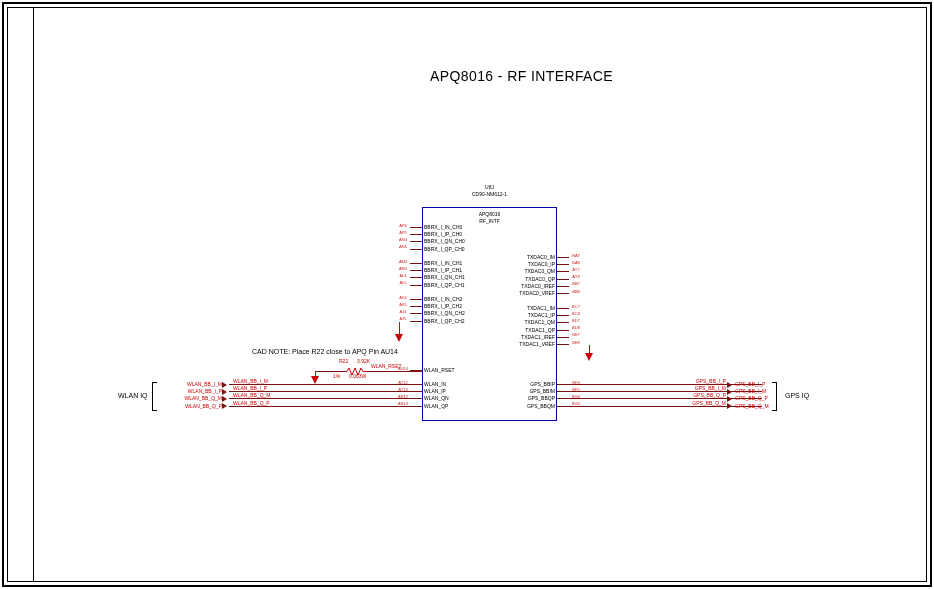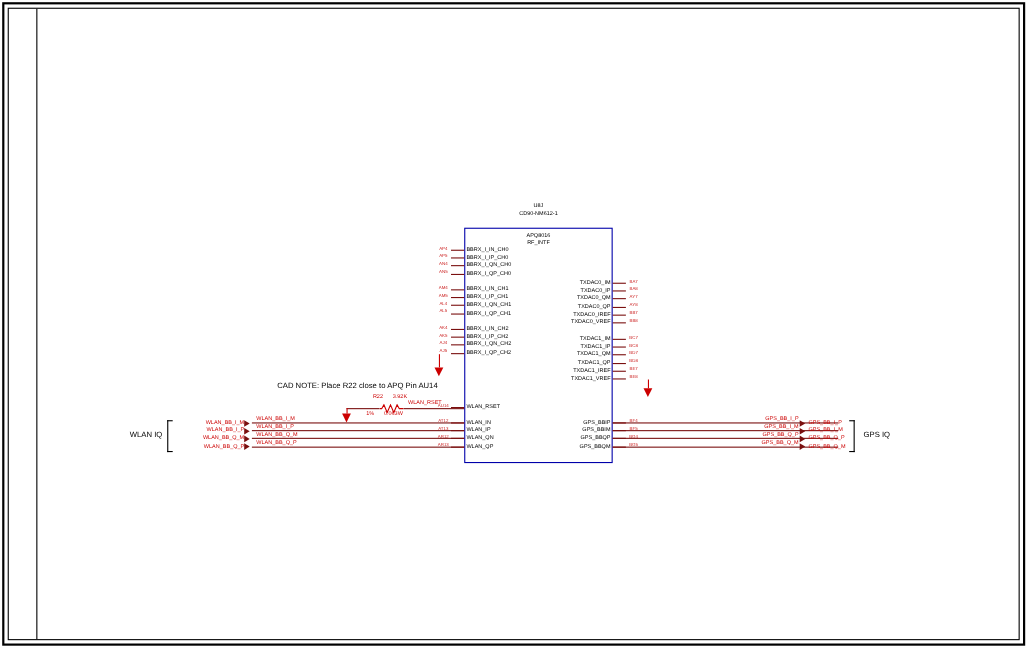--- a/index.html
+++ b/index.html
@@ -49,20 +49,21 @@
 </style>
 </head>
 <body>
 
 <div class="page">
 
   <div class="frame-outer"></div>
   <div class="frame-inner"></div>
   <div class="zone-line"></div>
 
+  <div class="title">APQ8016 - RF INTERFACE</div>
 
   <div class="ic-box"></div>
   <div class="ic-head">
     <div>U8J</div>
     <div>CD90-NM612-1</div>
   </div>
   <div class="ic-inner">
     <div>APQ8016</div>
     <div>RF_INTF</div>
   </div>

